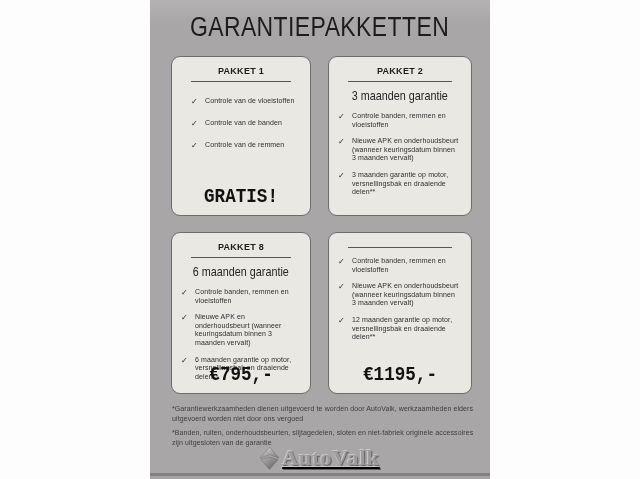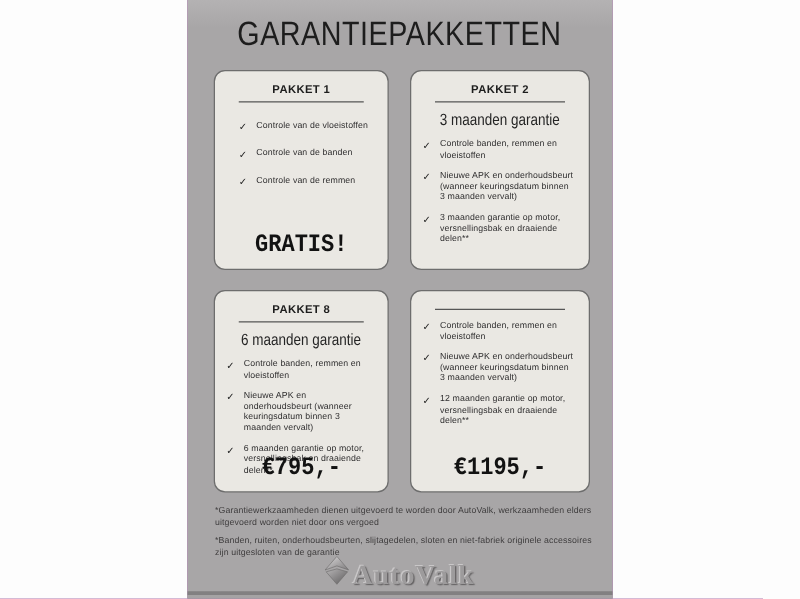--- a/index.html
+++ b/index.html
@@ -1,21 +1,21 @@
 <!DOCTYPE html>
 <html><head>
 <meta charset="utf-8">
 <style>
   html,body{margin:0;padding:0;}
   body{
     width:640px;height:479px;overflow:hidden;background:#fdfdfd;
     font-family:"Liberation Sans", sans-serif;
     -webkit-font-smoothing:antialiased;
   }
-  .stage{position:relative;width:640px;height:479px;background:#701a75;}
+  .stage{position:relative;width:640px;height:479px;background:#eab308;}
 
   
   .flyer{
     position:absolute;left:150px;top:0;width:340px;height:479px;
     background:linear-gradient(180deg,#b4b2b3 0px,#a8a6a7 22px);
   }
   .flyer-title{
     text-align:center;padding-top:12px;height:44px;
     color:#1d1d1d;font-size:27px;font-weight:400;white-space:nowrap;
   }
@@ -52,21 +52,21 @@
   }
   .price .squeeze{display:inline-block;transform:scaleX(0.88);transform-origin:center;}
 
   
   .footnotes{position:absolute;left:22px;top:404px;width:314px;}
   .footnote{font-size:7px;line-height:10.4px;color:#3e3c3d;margin:0 0 3px 0;letter-spacing:0.1px;}
 
   
   .logo{
     position:absolute;left:0;right:0;top:445px;height:28px;
-    display:flex;align-items:flex-end;justify-content:center;
+    display:flex;align-items:flex-start;justify-content:center;text-decoration:underline;
   }
   .logo-icon{flex:none;margin-right:3px;margin-top:2px;}
   .logo-text{
     font-family:"Liberation Serif", serif;font-weight:bold;font-size:22px;
     color:#9d9b9c;letter-spacing:1px;
     text-shadow:-1px -1px 0 #c9c7c8, 1px 1px 1px #605e5f;
   }
   
   .bottom-edge{position:absolute;left:0;bottom:0;width:100%;height:6px;
     background:linear-gradient(180deg,#828081 0 55%,#a5a3a4 55% 100%);}

